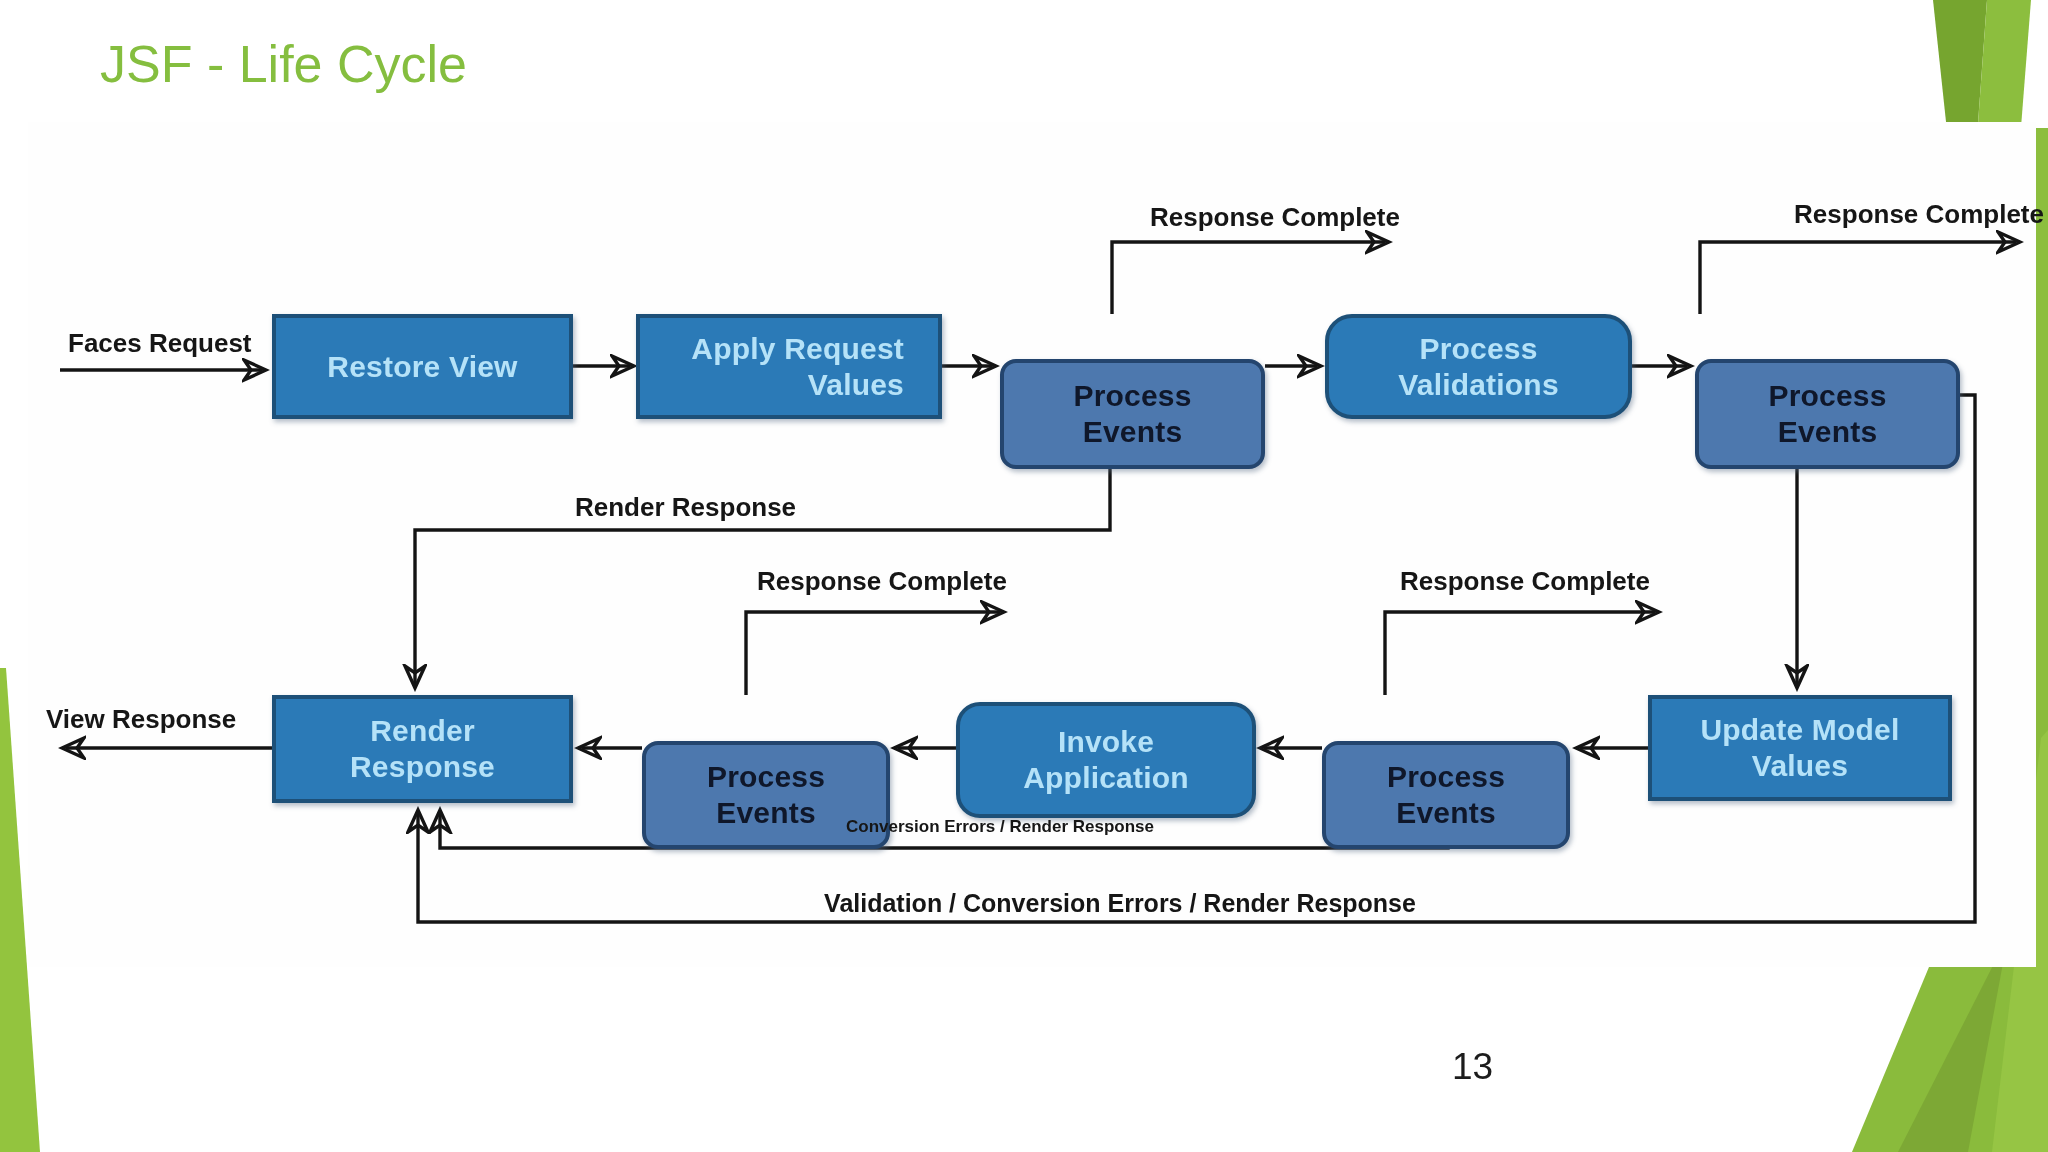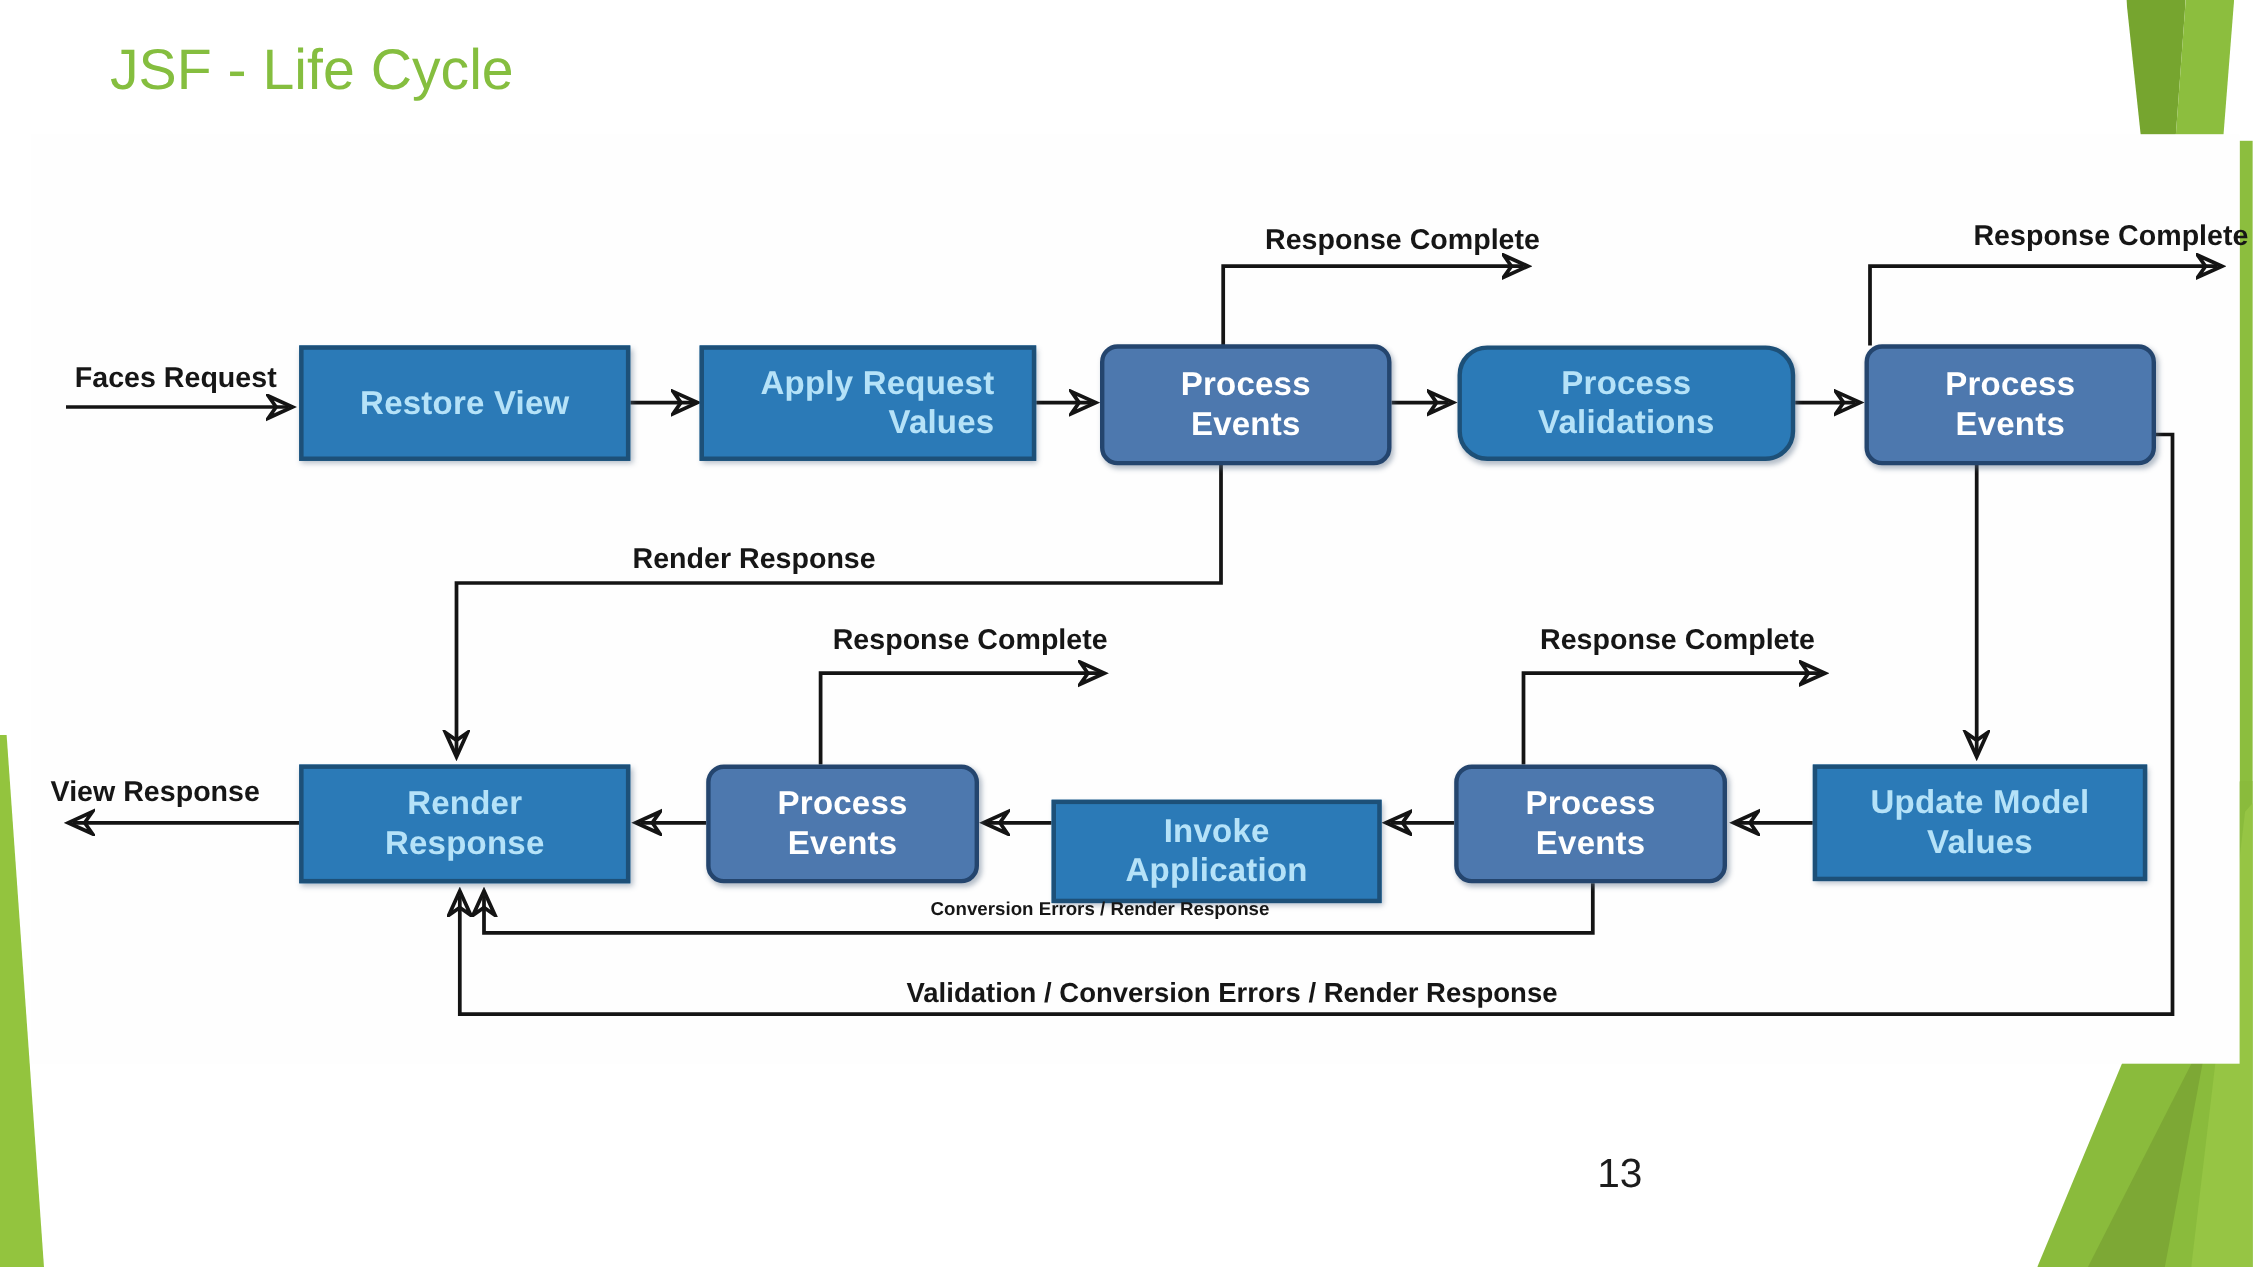--- a/index.html
+++ b/index.html
@@ -30,30 +30,30 @@
   
   svg.wires{position:absolute;left:0;top:0;width:2048px;height:1152px;z-index:2;pointer-events:none;}
   svg.wires path{stroke:#141414;stroke-width:3.4;fill:none;}
   
   .box{position:absolute;z-index:3;display:flex;align-items:center;justify-content:center;
     text-align:center;box-sizing:border-box;
     font-weight:600;font-size:30px;line-height:1.2;letter-spacing:.2px;}
   .box .txt{display:inline-block;}
   .rect{background:#2b7ab7;border:4px solid #1d5078;color:#b5e2f8;
     box-shadow:2px 3px 5px rgba(90,110,135,.45);}
-  .rounded{background:#4d78ae;border:4px solid #24456e;border-radius:16px;color:#ffffff;
-    box-shadow:2px 3px 5px rgba(90,110,135,.45);}
+  .rounded{background:#4d78ae;border:4px solid #24456e;border-radius:16px;color:#0f172a;
+    box-shadow:2px 3px 5px rgba(90,110,135,.45);margin-top:46px;}
   .b0{left:272px;top:314px;width:301px;height:105px;}
   .b1{left:636px;top:314px;width:306px;height:105px;} .b1 .txt{max-width:230px;text-align:right;}
   .b2{left:1000px;top:313px;width:265px;height:110px;} .b2 .txt{max-width:130px;}
   .b3{left:1325px;top:314px;width:307px;height:105px;border-radius:27px;} .b3 .txt{max-width:180px;}
   .b4{left:1695px;top:313px;width:265px;height:110px;} .b4 .txt{max-width:130px;}
   .b5{left:272px;top:695px;width:301px;height:108px;} .b5 .txt{max-width:170px;}
   .b6{left:642px;top:695px;width:248px;height:108px;} .b6 .txt{max-width:130px;}
-  .b7{left:956px;top:727px;width:300px;height:94px;} .b7 .txt{max-width:210px;}
+  .b7{left:956px;top:702px;width:300px;height:116px;border-radius:24px;} .b7 .txt{max-width:210px;}
   .b8{left:1322px;top:695px;width:248px;height:108px;} .b8 .txt{max-width:130px;}
   .b9{left:1648px;top:695px;width:304px;height:106px;} .b9 .txt{max-width:240px;}
   
   .lbl{position:absolute;z-index:4;font-weight:700;font-size:26px;color:#161616;white-space:nowrap;}
   .l-faces-request{left:55px;top:328px;margin-left:13px;}
   .l-faces-response{left:46px;top:704px;}
   .l-rc-top-mid{left:1150px;top:202px;}
   .l-rc-top-right{right:4px;top:199px;}
   .l-rc-mid-left{left:757px;top:566px;}
   .l-rc-mid-right{left:1400px;top:566px;}

